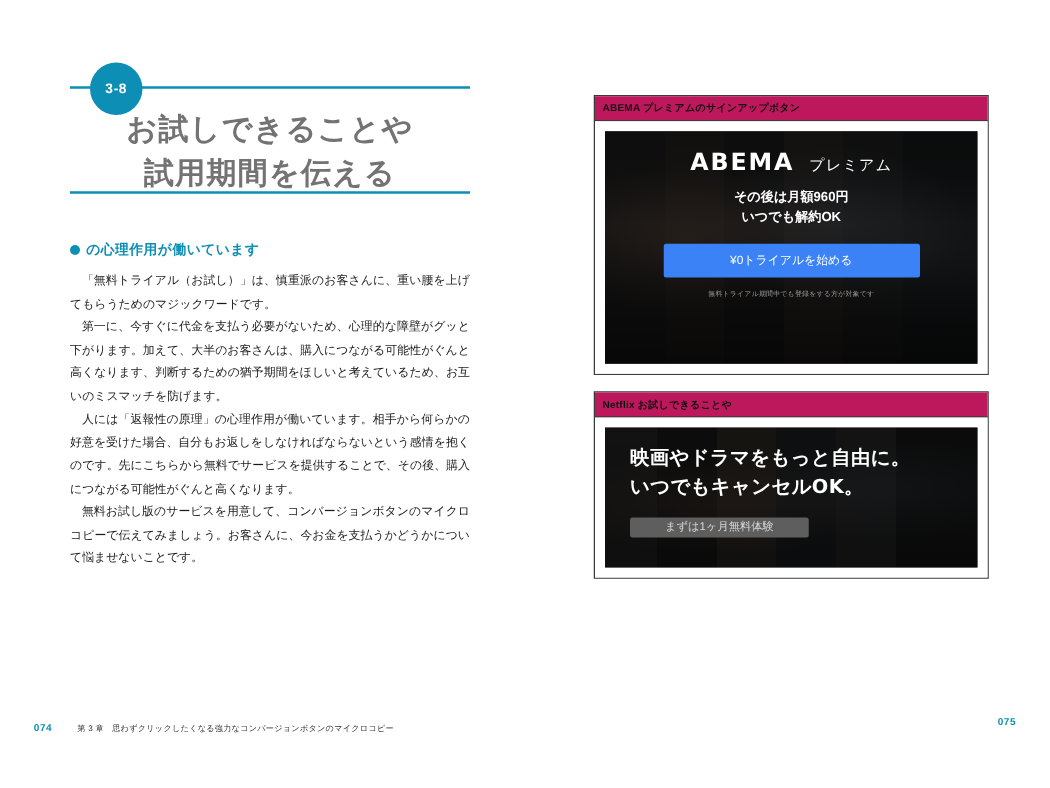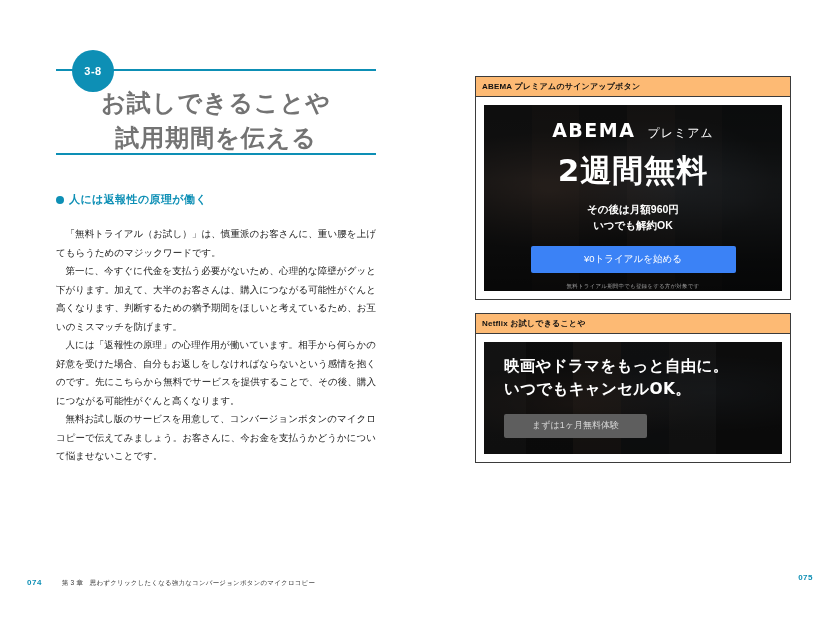--- a/index.html
+++ b/index.html
@@ -90,21 +90,21 @@
   .section-heading .bullet-dot {
     display: inline-block;
     width: 8px;
     height: 8px;
     border-radius: 50%;
     background: #0d8fb5;
   }
   .body-copy {
     position: absolute;
     left: 56px;
-    top: 225px;
+    top: 216px;
     width: 320px;
     font-family: "DejaVu Serif", serif;
     font-size: 9.5px;
     line-height: 1.95;
     color: #1a1a1a;
     text-align: justify;
   }
   .body-copy p {
     margin: 0 0 0 0;
     text-indent: 9.5px;
@@ -144,21 +144,21 @@
     border: 1px solid #3b3b3b;
     box-sizing: border-box;
     background: #ffffff;
   }
   .figure-caption {
     font-size: 8px;
     font-weight: bold;
     color: #111111;
     padding: 4px 6px 4px 6px;
     border-bottom: 1px solid #3b3b3b;
-    background: #fdba74;
+    background: #be185d;
     letter-spacing: 0.2px;
   }
   .figure-body {
     padding: 8px;
     background: #ffffff;
   }
 
   
   .abema-shot {
     position: relative;
@@ -291,21 +291,21 @@
     color: #ffffff;
     font-size: 15.5px;
     line-height: 1.5;
     font-weight: bold;
     font-family: "DejaVu Sans", sans-serif;
     letter-spacing: 0.3px;
   }
   .netflix-cta {
     margin-top: 12px;
     width: 143px;
-    height: 24px;
+    height: 16px;
     background: #5e5e5e;
     color: #d8d8d8;
     font-size: 9px;
     border-radius: 2px;
     display: flex;
     align-items: center;
     justify-content: center;
     border: none;
     font-family: "Liberation Sans", sans-serif;
   }
@@ -331,21 +331,21 @@
 
     <div class="page-title">
       <div>お試しできることや</div>
       <div>試用期間を伝える</div>
     </div>
 
     <div class="title-rule-bottom"></div>
 
     <div class="section-heading">
       <span class="bullet-dot"></span>
-      <span>人には返報性の原理が働く</span>
+      <span>の心理作用が働いています</span>
     </div>
 
     <div class="body-copy">
       <p>「無料トライアル（お試し）」は、慎重派のお客さんに、重い腰を上げてもらうためのマジックワードです。</p>
       <p>第一に、今すぐに代金を支払う必要がないため、心理的な障壁がグッと下がります。加えて、大半のお客さんは、購入につながる可能性がぐんと高くなります、判断するための猶予期間をほしいと考えているため、お互いのミスマッチを防げます。</p>
       <p>人には「返報性の原理」の心理作用が働いています。相手から何らかの好意を受けた場合、自分もお返しをしなければならないという感情を抱くのです。先にこちらから無料でサービスを提供することで、その後、購入につながる可能性がぐんと高くなります。</p>
       <p>無料お試し版のサービスを用意して、コンバージョンボタンのマイクロコピーで伝えてみましょう。お客さんに、今お金を支払うかどうかについて悩ませないことです。</p>
     </div>
 
     <div class="folio-left">
@@ -360,21 +360,20 @@
       <div class="figure-caption">ABEMA プレミアムのサインアップボタン</div>
       <div class="figure-body">
         <div class="abema-shot">
           <div class="bg-tiles"></div>
           <div class="scrim"></div>
           <div class="abema-inner">
             <div class="abema-logo-row">
               <span class="abema-logo">ABEMA</span>
               <span class="abema-premium">プレミアム</span>
             </div>
-            <div class="abema-headline">2週間無料</div>
             <div class="abema-sub">
               <div>その後は月額960円</div>
               <div>いつでも解約OK</div>
             </div>
             <button class="abema-cta">¥0トライアルを始める</button>
             <div class="abema-note">無料トライアル期間中でも登録をする方が対象です</div>
           </div>
         </div>
       </div>
     </div>

